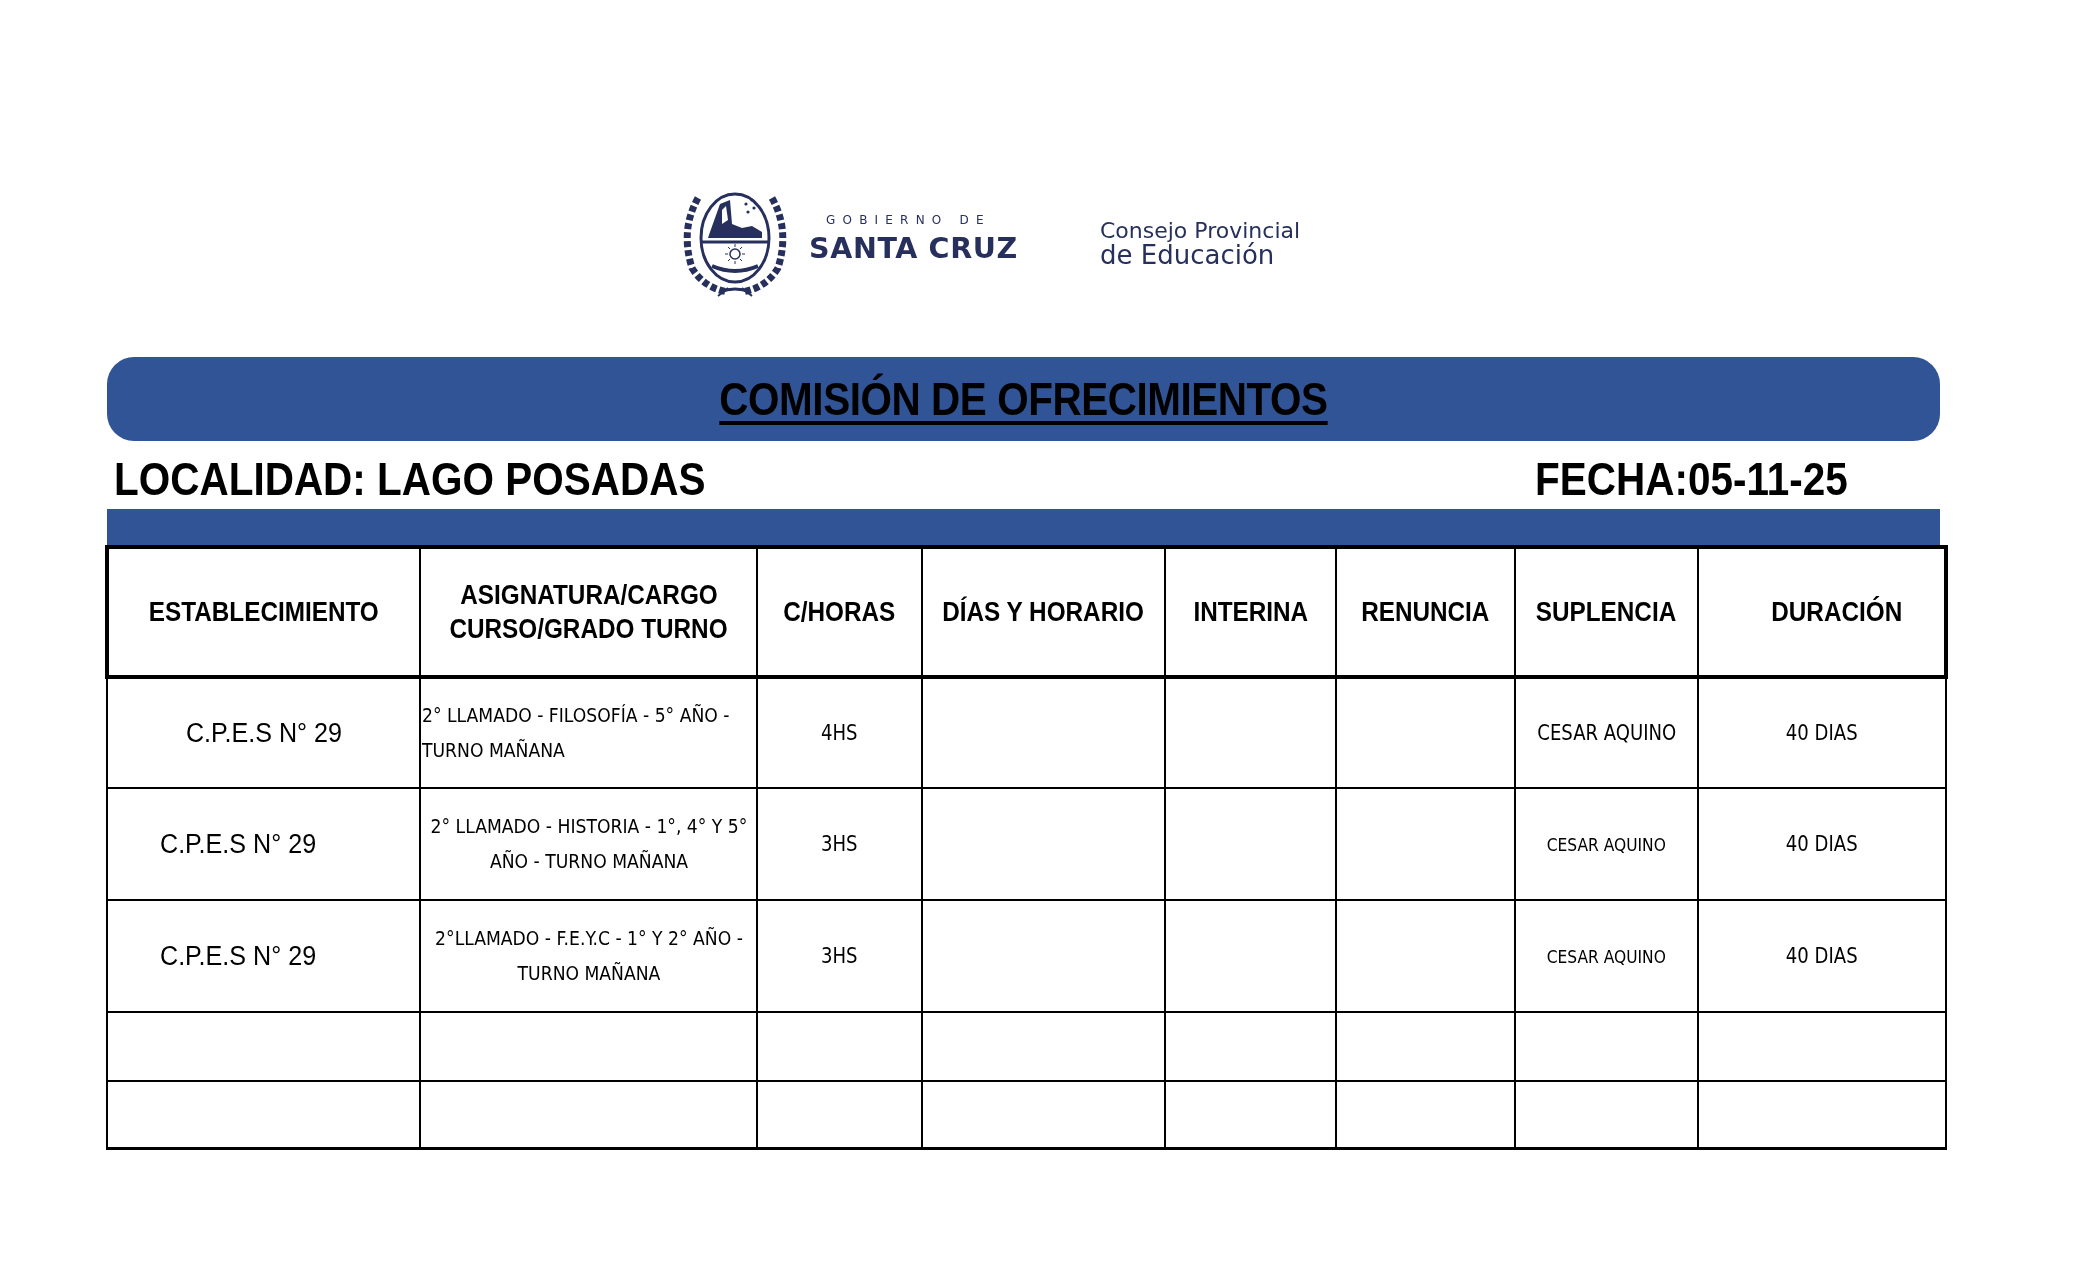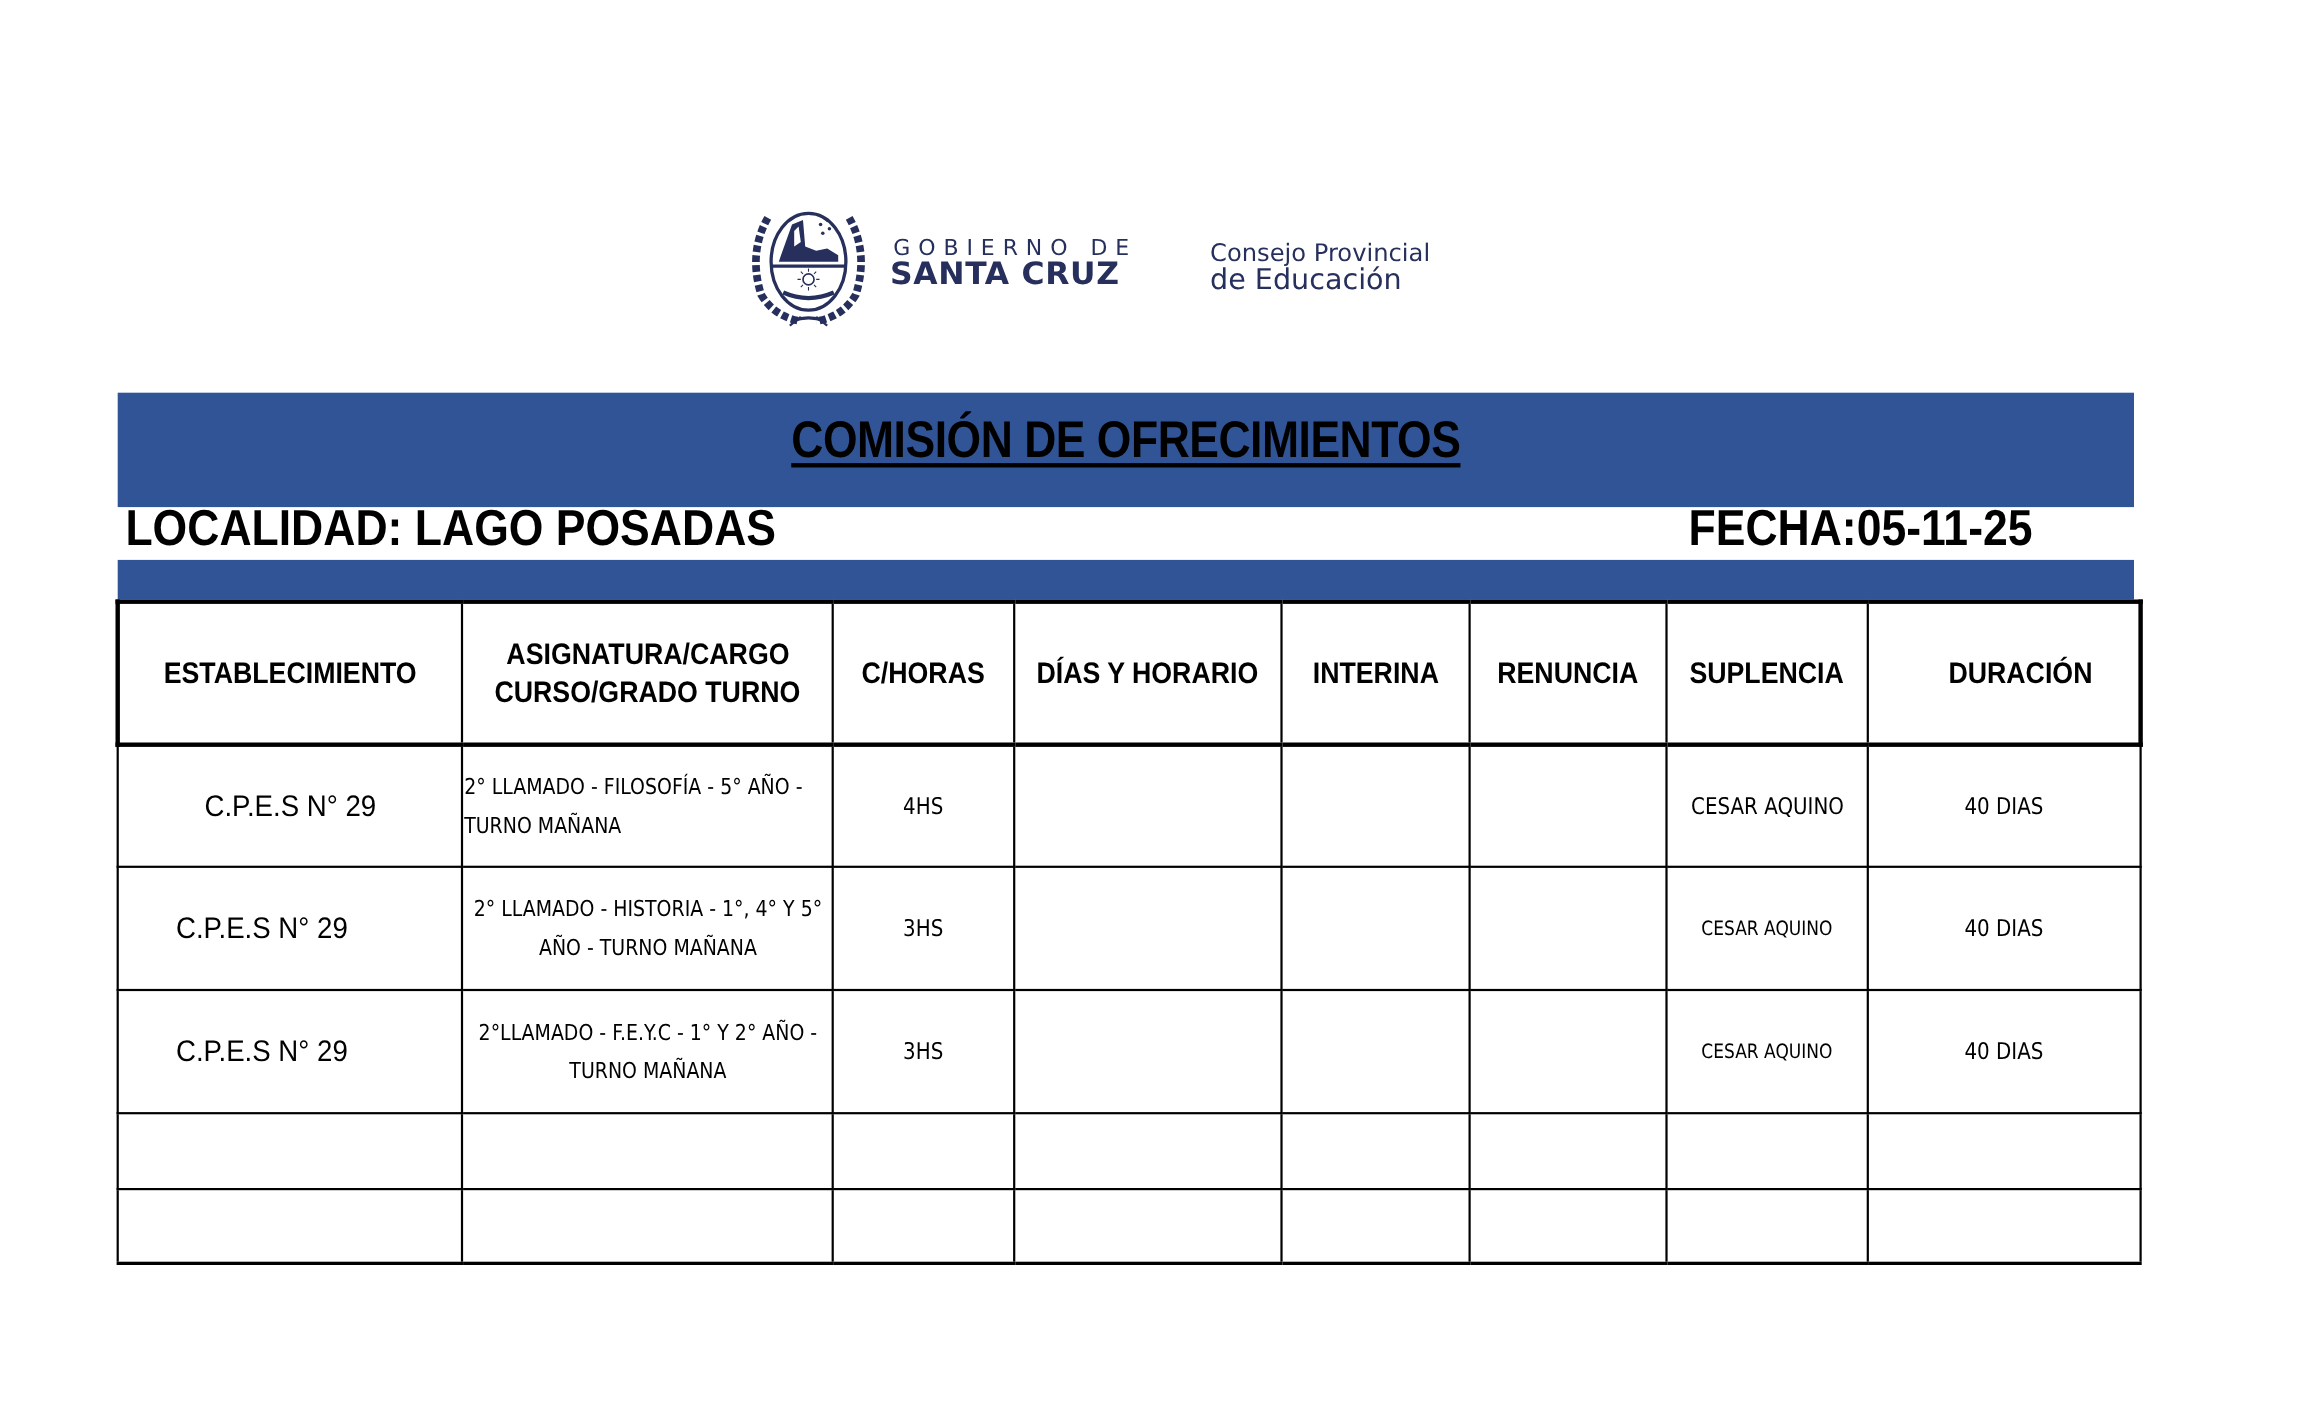--- a/index.html
+++ b/index.html
@@ -1,27 +1,27 @@
 <!DOCTYPE html>
 <html><head>
 <meta charset="utf-8">
 <style>
   html, body { margin:0; padding:0; background:#ffffff; }
   body { width:2100px; height:1275px; position:relative; overflow:hidden; font-family:"Liberation Sans", sans-serif; color:#000; }
 
   
   .logo { position:absolute; left:678px; top:180px; width:660px; height:124px; }
   .emblem { position:absolute; left:0; top:0; width:114px; height:122px; }
-  .gob-line1 { position:absolute; left:134px; top:213px; top:33px; font-family:"DejaVu Sans", sans-serif; font-size:20px; letter-spacing:7.2px; color:#27305c; font-weight:normal; white-space:nowrap; }
+  .gob-line1 { position:absolute; left:148px; top:213px; top:33px; font-family:"DejaVu Sans", sans-serif; font-size:12px; letter-spacing:7.2px; color:#27305c; font-weight:normal; white-space:nowrap; }
   .gob-line2 { position:absolute; left:131px; top:52px; font-family:"DejaVu Sans", sans-serif; font-size:28px; font-weight:bold; color:#27305c; letter-spacing:0.6px; white-space:nowrap; transform:scaleX(1.02); transform-origin:left; }
   .cpe-line1 { position:absolute; left:422px; top:38px; font-family:"DejaVu Sans", sans-serif; font-size:22px; color:#27305c; white-space:nowrap; }
   .cpe-line2 { position:absolute; left:422px; top:60px; font-family:"DejaVu Sans", sans-serif; font-size:26px; color:#27305c; white-space:nowrap; }
 
   
-  .title-band { position:absolute; left:107px; top:357px; width:1833px; height:104px; background:#315496; }
+  .title-band { position:absolute; left:107px; top:357px; width:1833px; height:84px; background:#315496;border-radius:27px; }
   .title-text { position:absolute; left:0; right:0; top:14px; text-align:center; font-size:47px; font-weight:bold; text-decoration:underline; text-decoration-thickness:4px; text-underline-offset:6px; letter-spacing:-0.5px; transform:scaleX(0.86); color:#000; white-space:nowrap; }
 
   .localidad { position:absolute; left:114px; top:452px; font-size:46px; font-weight:bold; white-space:nowrap; transform:scaleX(0.88); transform-origin:left; }
   .fecha { position:absolute; left:1535px; top:452px; font-size:46px; font-weight:bold; white-space:nowrap; transform:scaleX(0.88); transform-origin:left; }
 
   .sub-band { position:absolute; left:107px; top:509px; width:1833px; height:36px; background:#315496; }
 
   
   .grid { position:absolute; left:105px; top:545px; width:1839px; height:488px; }
   table.offers { border-collapse:collapse; width:1839px; table-layout:fixed; }

